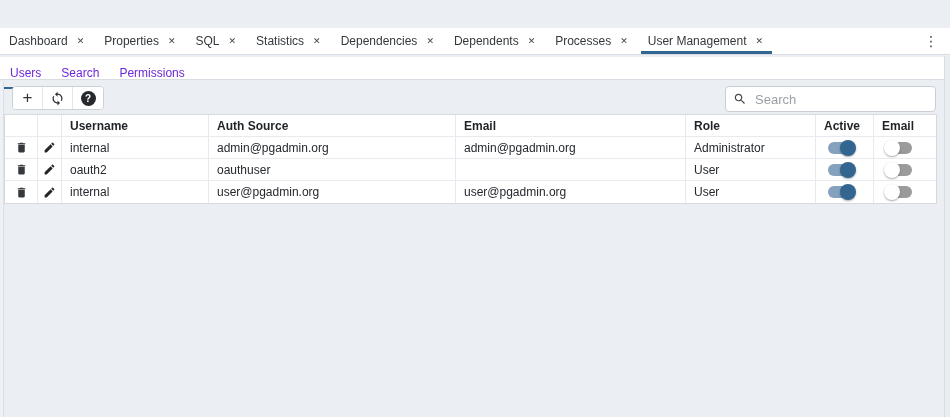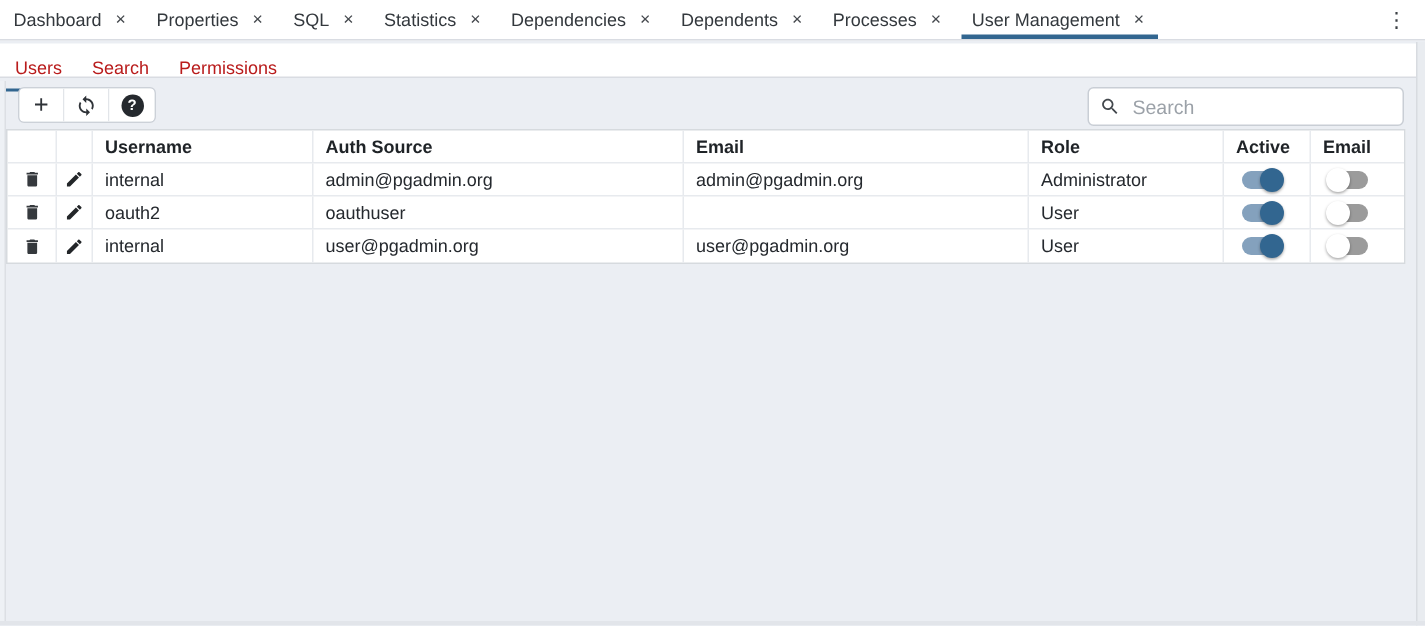--- a/index.html
+++ b/index.html
@@ -9,21 +9,21 @@
     background: var(--content-bg, #ebeef3);
     font-family: "Liberation Sans", sans-serif;
     -webkit-font-smoothing: antialiased;
   }
   .app { position: relative; width: 950px; height: 417px; }
 
   
   .main-tabbar {
     position: relative; height: 27px; background: #fff;
     border-bottom: 1px solid #d9dce2;
-    display: flex; align-items: stretch;
+    display: flex; align-items: stretch; margin-top: 28px;
   }
   .mtab {
     position: relative; display: flex; align-items: center; gap: 7px;
     padding: 0 9px; cursor: pointer; white-space: nowrap;
   }
   .mtab-label { font-size: 12px; color: #33383d; }
   .mtab-close { font-size: 9px; color: #44484d; line-height: 1; padding: 2px; }
   .mtab.active::after {
     content: ""; position: absolute; left: 2px; right: 2px; bottom: 0;
     height: 3px; background: var(--accent, #326690);
@@ -33,21 +33,21 @@
     color: #3c4045; cursor: pointer; line-height: 1.3;
   }
 
   
   .sub-tabbar {
     height: 23px; background: #fff; border-bottom: 1px solid #d9dce2;
     display: flex; align-items: stretch; margin-top: 2px;
   }
   .stab {
     position: relative; display: flex; align-items: center;
-    padding: 16px 10px; font-size: 12px; color: #b91c1c; cursor: pointer;
+    padding: 16px 10px; font-size: 12px; color: #6d28d9; cursor: pointer;
   }
   .stab.active::after {
     content: ""; position: absolute; left: 2px; right: 2px; bottom: 0;
     height: 2px; background: var(--accent, #326690);
   }
 
   
   .content { position: relative; height: 363px; }
   .toolbar-row { position: relative; height: 24px; margin: 6px 13px 4px 12px; }
 

